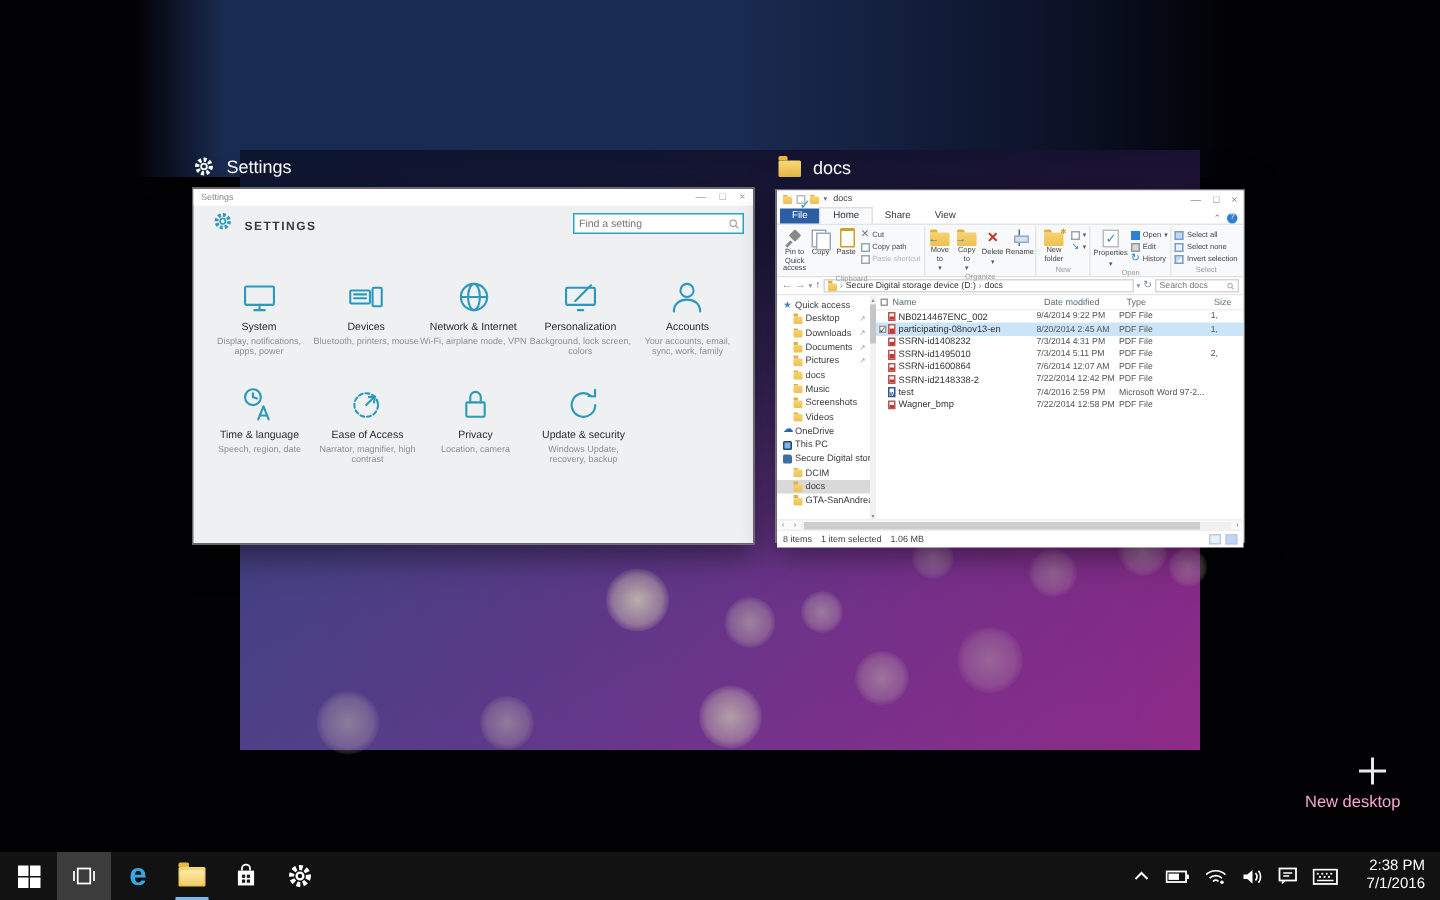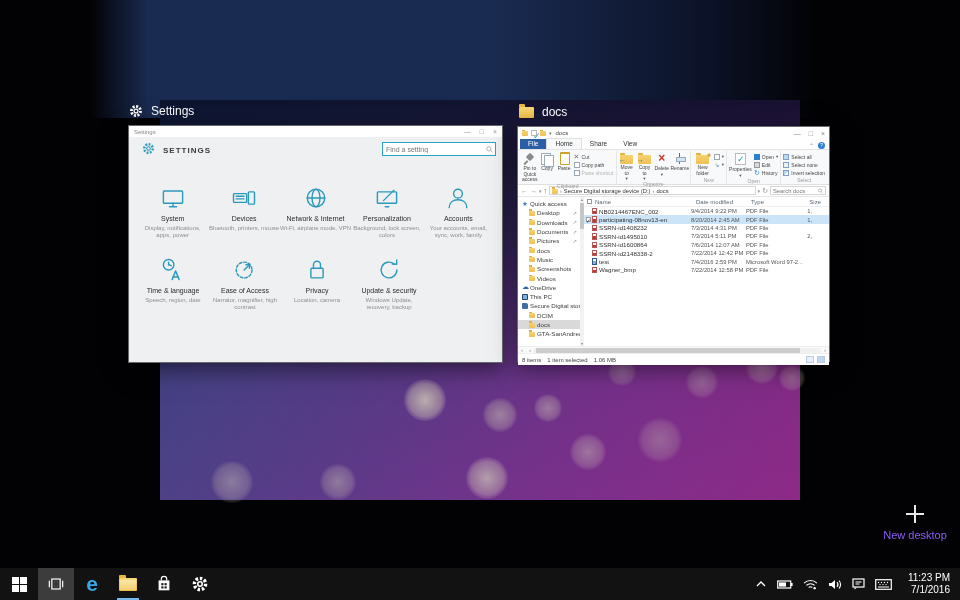--- a/index.html
+++ b/index.html
@@ -159,21 +159,21 @@
   .e-hscroll .track { flex:1; height:5px; background:#f0f0f0; position:relative; }
   .e-hscroll .hthumb { position:absolute; left:2px; top:0; height:5px; width:92%; background:#cdcdcd; }
 
   .e-status { height:12px; display:flex; align-items:center; padding:0 4px; gap:6px; background:#fff; border-top:1px solid #eee; }
   .e-status .txt { font-size:6px; color:#444; }
   .e-status .right { margin-left:auto; display:flex; gap:3px; }
   .viewbtn { width:8px; height:7px; border:1px solid #bcd; background:#e8f1fa; }
   .viewbtn.on { background:#bcd8f2; }
 
   
-  .new-desktop { position:absolute; left:870px; top:505px; width:90px; text-align:center; color:#8b5cf6; }
+  .new-desktop { position:absolute; left:870px; top:505px; width:90px; color:#f9a8d4; }
   .plus { position:relative; width:18px; height:18px; margin:0 auto 6px; }
   .plus::before { content:""; position:absolute; left:0; top:8px; width:18px; height:1.5px; background:#e8e8e8; }
   .plus::after { content:""; position:absolute; left:8px; top:0; width:1.5px; height:18px; background:#e8e8e8; }
   .nd-label { font-size:11px; }
 
   
   .taskbar { position:absolute; left:0; top:568px; width:960px; height:32px; background:#121212; display:flex; align-items:center; }
   .tb-start { width:38px; height:32px; display:flex; align-items:center; justify-content:center; }
   .winlogo { position:relative; width:15px; height:15px; }
   .winlogo i { position:absolute; width:7px; height:7px; background:#fff; }
@@ -788,20 +788,20 @@
           <line x1="3" y1="8" x2="14" y2="8" stroke="#fff" stroke-width="1"></line>
           <circle cx="3.5" cy="3.5" r="0.7" fill="#fff"></circle>
           <circle cx="6.5" cy="3.5" r="0.7" fill="#fff"></circle>
           <circle cx="9.5" cy="3.5" r="0.7" fill="#fff"></circle>
           <circle cx="12.5" cy="3.5" r="0.7" fill="#fff"></circle>
           <circle cx="5" cy="5.6" r="0.7" fill="#fff"></circle>
           <circle cx="8" cy="5.6" r="0.7" fill="#fff"></circle>
           <circle cx="11" cy="5.6" r="0.7" fill="#fff"></circle>
         </svg>
       <div class="clock">
-        <div>11:23 PM</div>
+        <div>2:38 PM</div>
         <div>7/1/2016</div>
       </div>
     </div>
   </div>
 
 
 </div>
 
 </body></html>

